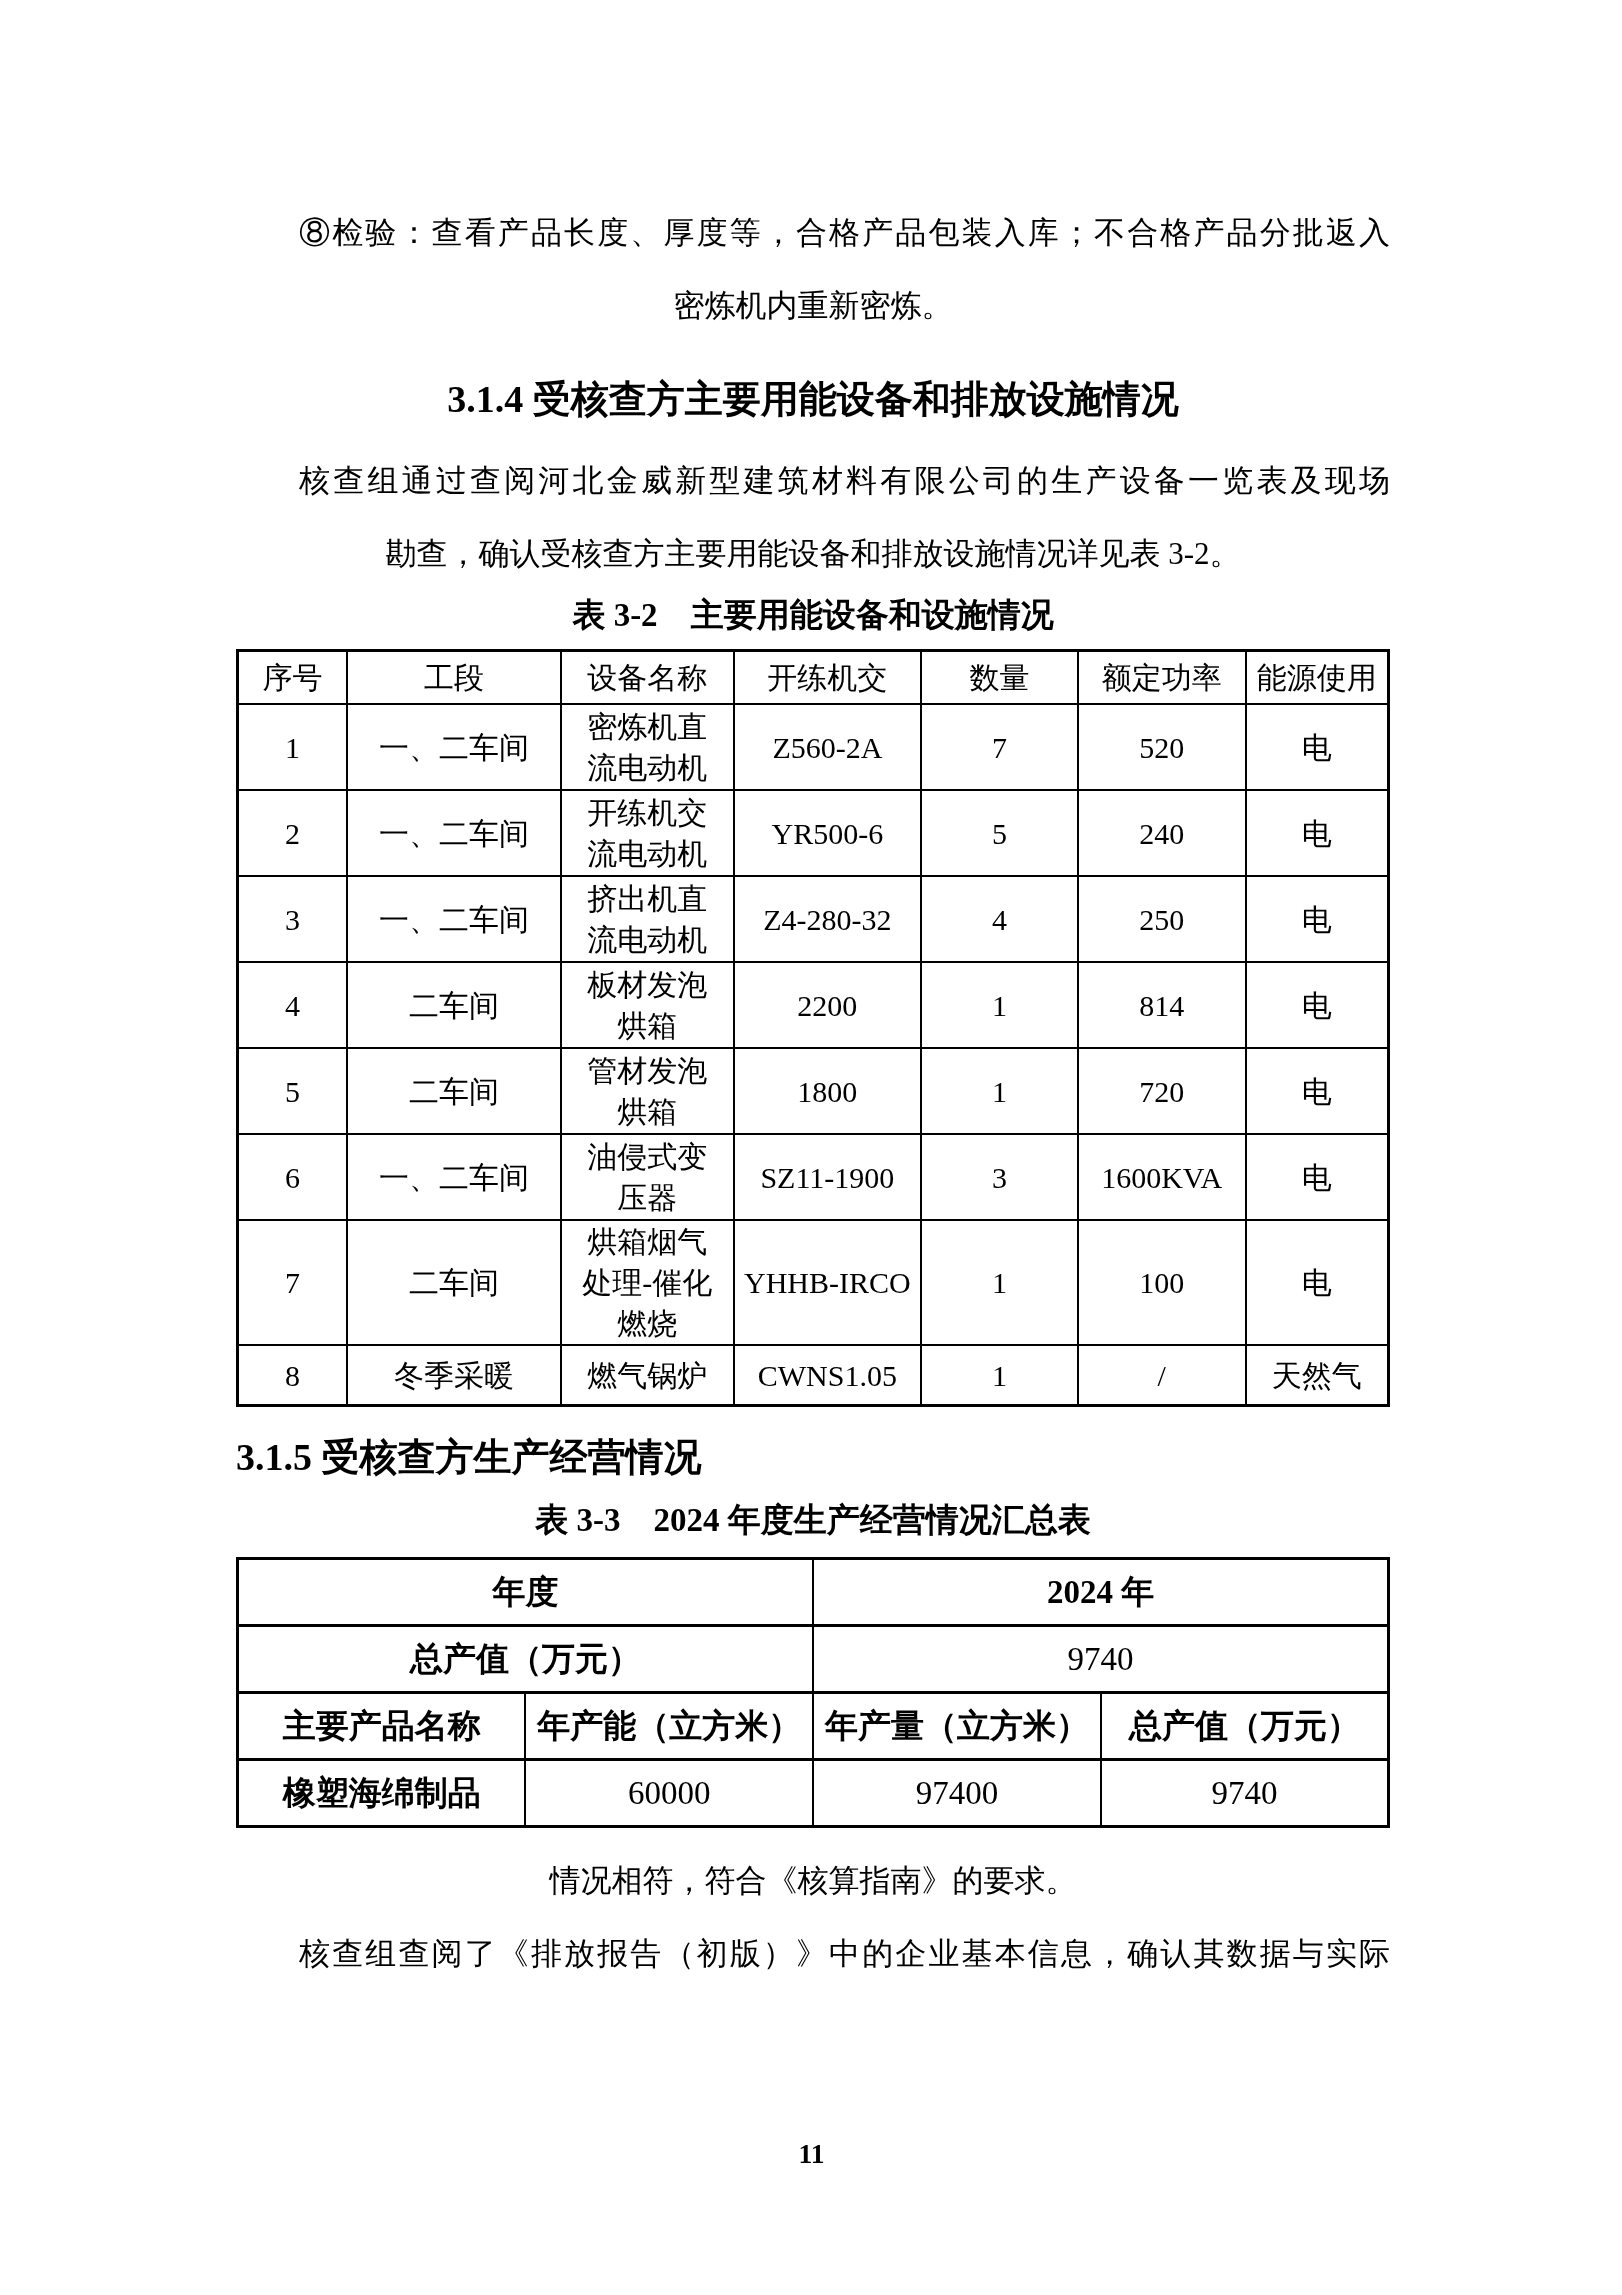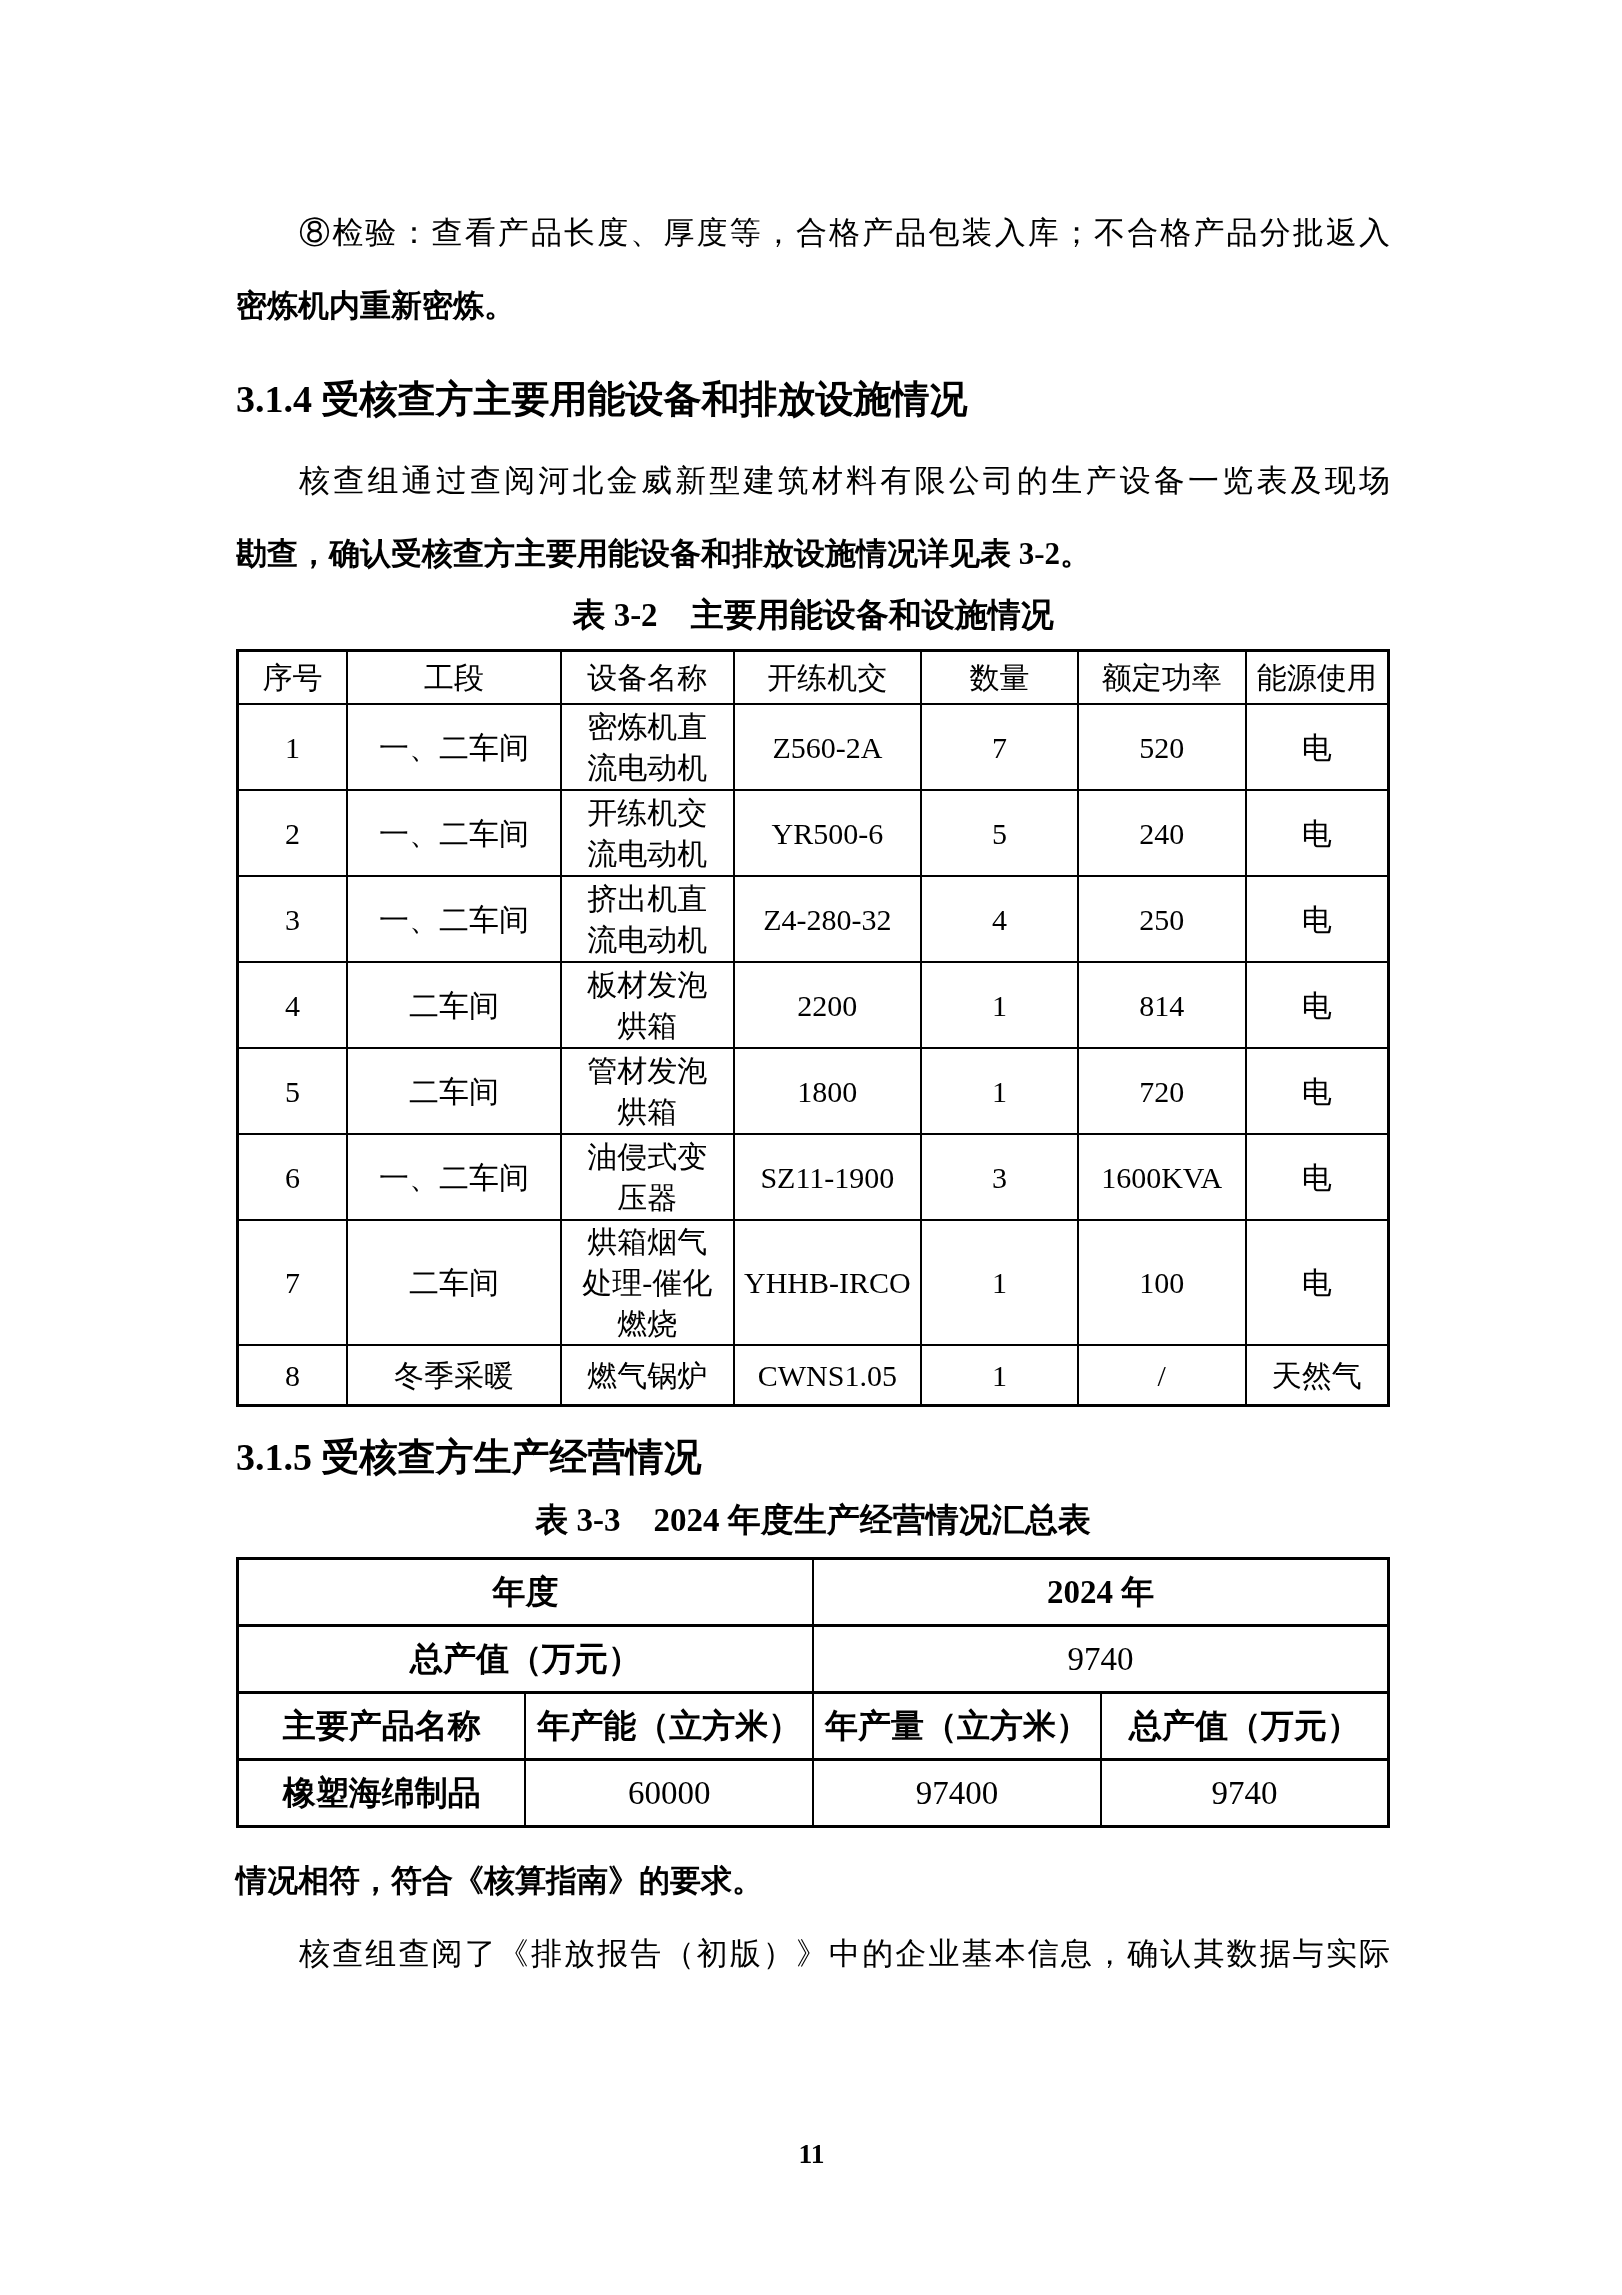--- a/index.html
+++ b/index.html
@@ -16,21 +16,21 @@
     width: 1154px;
   }
   
   .para { font-size: 31px; }
   .pline { line-height: 73px; }
   .pline.first {
     text-indent: 63px;
     text-align: justify;
     text-align-last: justify;
   }
-  .pline.rest { text-align: left; font-weight: bold; }
+  .pline.rest { text-align: center; }
 
   .sec-heading {
     font-size: 38px;
     font-weight: bold;
     line-height: 63px;
     text-align: left;
   }
   .tbl-caption {
     font-size: 33px;
     font-weight: bold;
@@ -60,21 +60,21 @@
   .t32 tr.hrow  { height: 54px; }
   .t32 tr.r2    { height: 86px; }
   .t32 tr.r3    { height: 124px; }
   .t32 tr.r1    { height: 60px; }
   
   .t33 { margin-top: 10.5px; }
   .t33 td, .t33 th { font-size: 33px; line-height: 42px; height: 67px; border-top-width: 3.3px; border-bottom-width: 3.3px; }
   .t33 .lbl { font-weight: bold; }
 
   .mt-p1   { margin-top: 196px; }
-  .mt-h314 { margin-top: 26px; }
+  .mt-h314 { margin-top: 26px; text-align: center; }
   .mt-p2   { margin-top: 13px; }
   .mt-c32  { margin-top: 0px; }
   .mt-h315 { margin-top: 19.6px; }
   .mt-c33  { margin-top: 6px; }
   .mt-p3   { margin-top: 15.7px; }
 
   .page-number {
     position: absolute;
     top: 2138px; left: 0;
     width: 100%;

